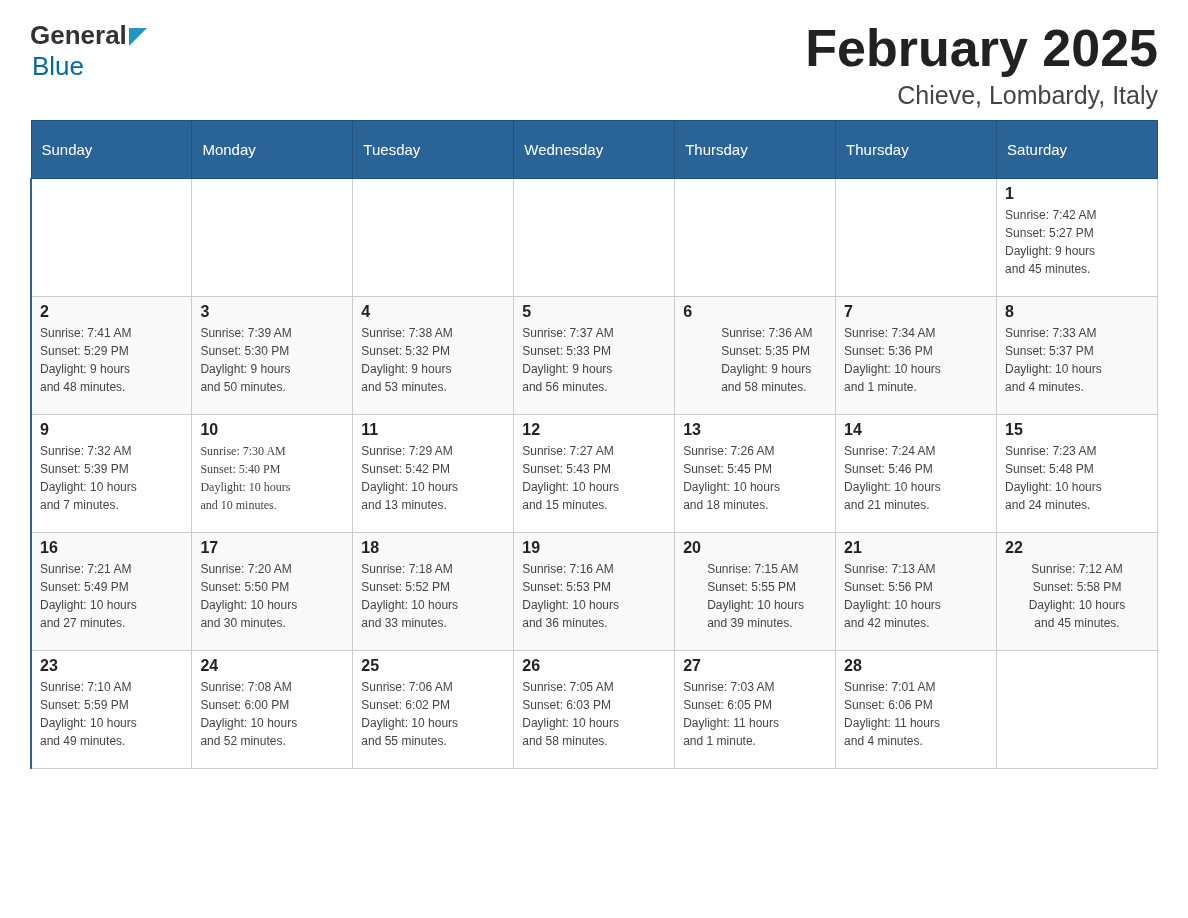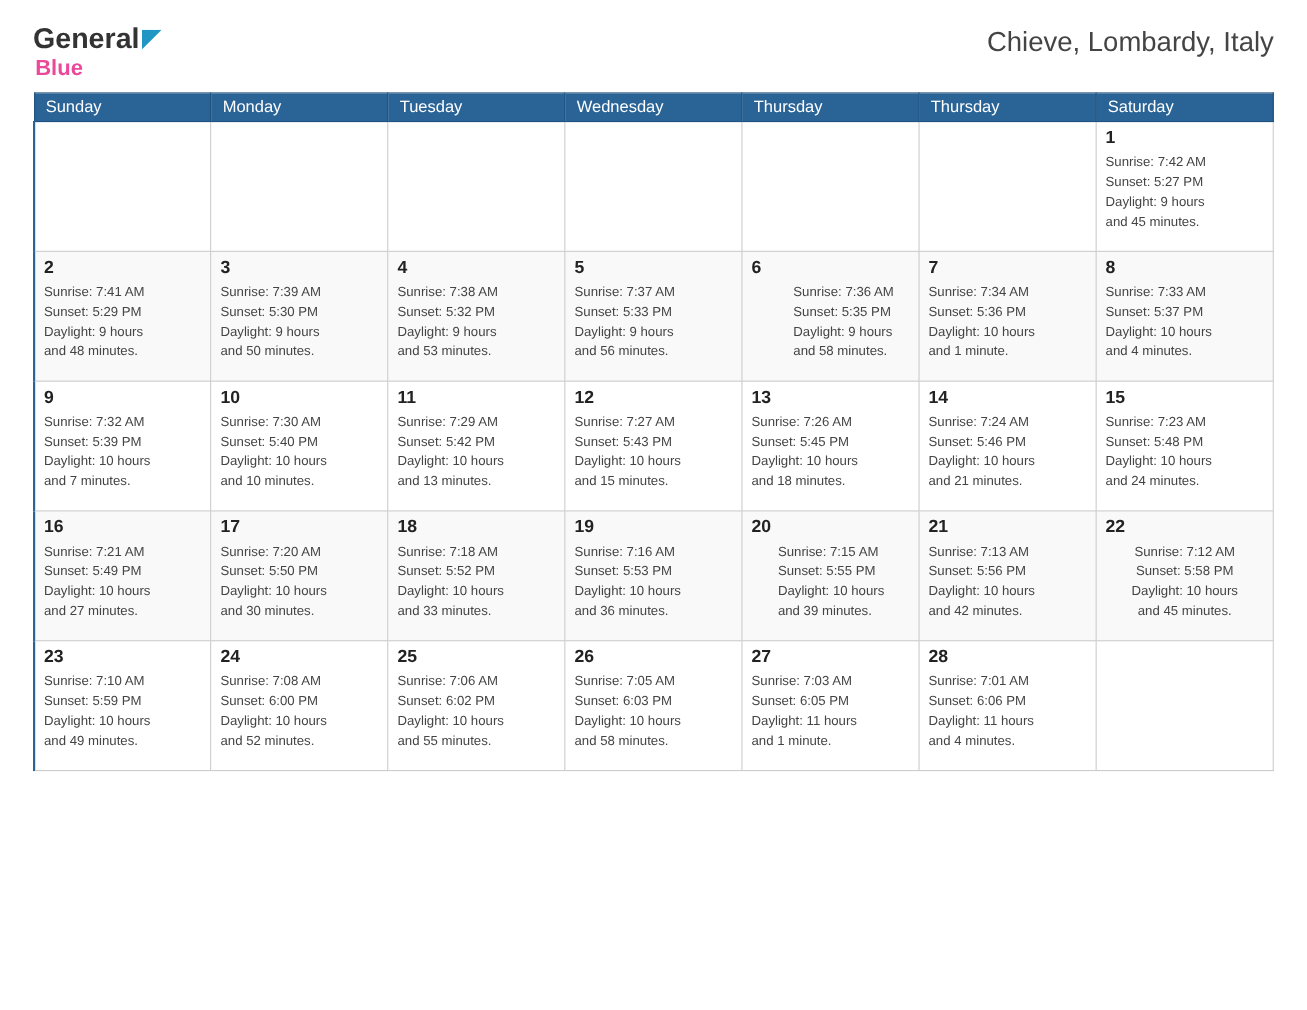--- a/index.html
+++ b/index.html
@@ -15,23 +15,23 @@
       justify-content: space-between;
       align-items: flex-start;
       margin-bottom: 10px;
     }
     .logo-text-general {
       font-size: 26px;
       font-weight: bold;
       color: #333;
     }
     .logo-text-blue {
-      font-size: 20px;
-      font-weight: bold;
-      color: #ec4899;
+      font-size: 26px;
+      font-weight: normal;
+      color: #0369a1;
     }
     .logo-wrapper {
       display: flex;
       flex-direction: column;
       align-items: flex-start;
     }
     .logo-line1 {
       display: flex;
       align-items: center;
     }
@@ -55,21 +55,21 @@
     .calendar {
       width: 100%;
       border-collapse: collapse;
       margin-top: 8px;
     }
     .calendar th {
       background-color: #2a6496;
       color: #fff;
       font-size: 15px;
       font-weight: normal;
-      padding: 4px 10px;
+      padding: 20px 10px;
       text-align: left;
       border: 1px solid #1e5280;
     }
     .calendar td {
       vertical-align: top;
       border: 1px solid #ccc;
       padding: 6px 8px;
       width: calc(100% / 7);
       min-height: 110px;
       font-size: 12.5px;
@@ -112,20 +112,21 @@
         <svg width="18" height="18" viewBox="0 0 18 18">
           <polygon points="0,0 18,0 0,18" fill="#2196c4"></polygon>
         </svg>
       </div>
     </div>
     <div class="logo-line2">
       <span class="logo-text-blue">Blue</span>
     </div>
   </div>
   <div class="title-section">
+    <div class="month-title">February 2025</div>
     <div class="location">Chieve, Lombardy, Italy</div>
   </div>
 </div>
 
 <table class="calendar">
   <thead>
     <tr>
     <th>Sunday</th>
         <th>Monday</th>
         <th>Tuesday</th>
@@ -205,21 +206,21 @@
       <tr class="week-row">
         <td>
           <span class="day-number">9</span>
           <div class="day-info" style="white-space: pre-line;">Sunrise: 7:32 AM
 Sunset: 5:39 PM
 Daylight: 10 hours
 and 7 minutes.</div>
         </td>
         <td>
           <span class="day-number">10</span>
-          <div class="day-info" style="white-space: pre-line;">Sunrise: 7:30 AM
+          <div class="day-info" style="white-space: pre-line; font-family: Liberation Serif, serif;">Sunrise: 7:30 AM
 Sunset: 5:40 PM
 Daylight: 10 hours
 and 10 minutes.</div>
         </td>
         <td>
           <span class="day-number">11</span>
           <div class="day-info" style="white-space: pre-line;">Sunrise: 7:29 AM
 Sunset: 5:42 PM
 Daylight: 10 hours
 and 13 minutes.</div>

